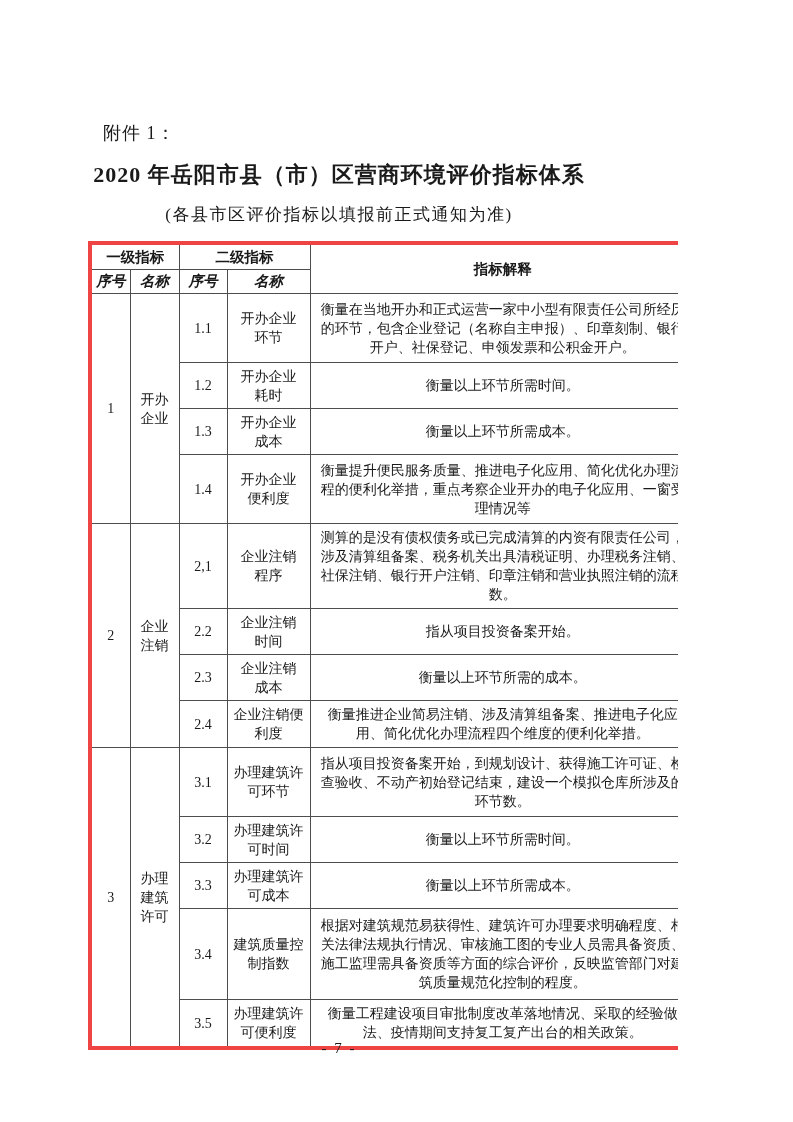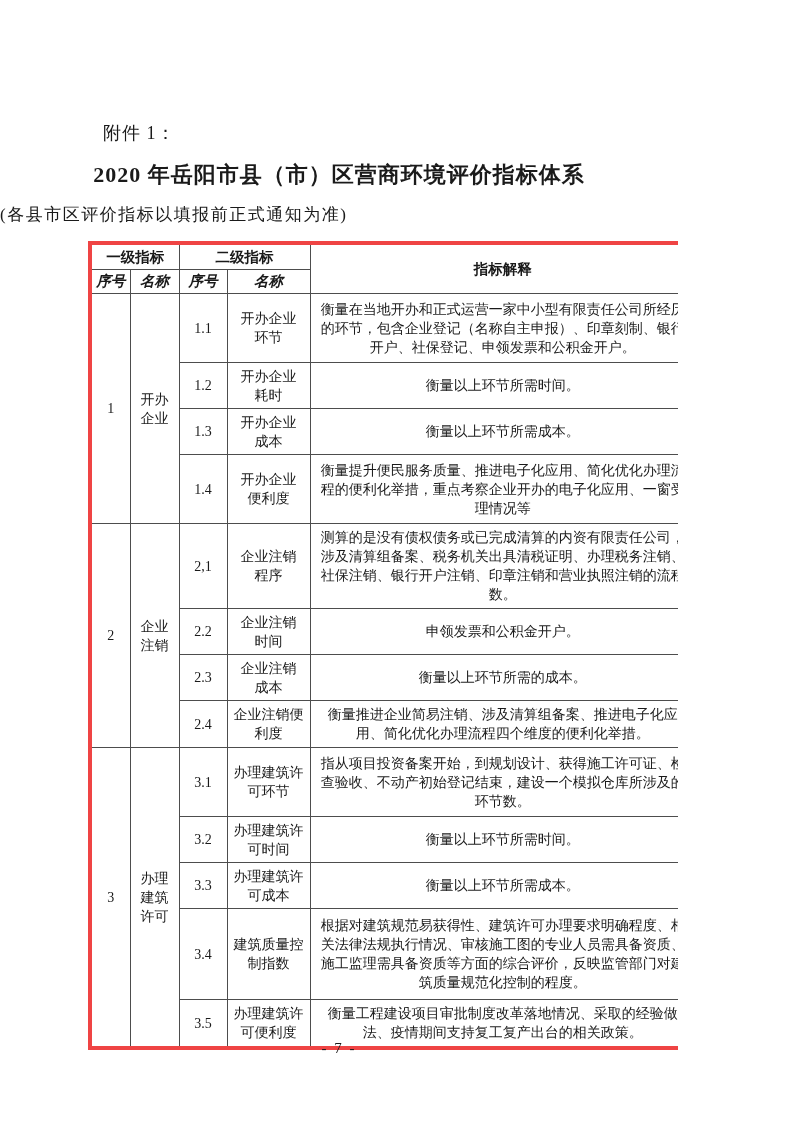--- a/index.html
+++ b/index.html
@@ -32,20 +32,21 @@
     font-size: 22px;
     font-weight: bold;
     letter-spacing: 1px;
     margin: 0;
   }
   .doc-subtitle {
     position: absolute;
     left: 0;
     right: 0;
     top: 203px;
+    text-align: center;
     font-size: 17px;
     letter-spacing: 1.5px;
   }
   table.indicator {
     position: absolute;
     left: 88px;
     top: 241px;
     width: 607px;
     border-collapse: collapse;
     table-layout: fixed;
@@ -158,21 +159,21 @@
 注销</td>
         <td>2,1</td>
         <td class="wrap">企业注销
 程序</td>
         <td class="exp">测算的是没有债权债务或已完成清算的内资有限责任公司，涉及清算组备案、税务机关出具清税证明、办理税务注销、社保注销、银行开户注销、印章注销和营业执照注销的流程数。</td>
       </tr>
       <tr class="r-1line">
         <td>2.2</td>
         <td class="wrap">企业注销
 时间</td>
-        <td class="exp">申领发票和公积金开户。</td>
+        <td class="exp">指从项目投资备案开始。</td>
       </tr>
       <tr class="r-1line">
         <td>2.3</td>
         <td class="wrap">企业注销
 成本</td>
         <td class="exp">衡量以上环节所需的成本。</td>
       </tr>
       <tr class="r-2line">
         <td>2.4</td>
         <td class="wrap">企业注销便

